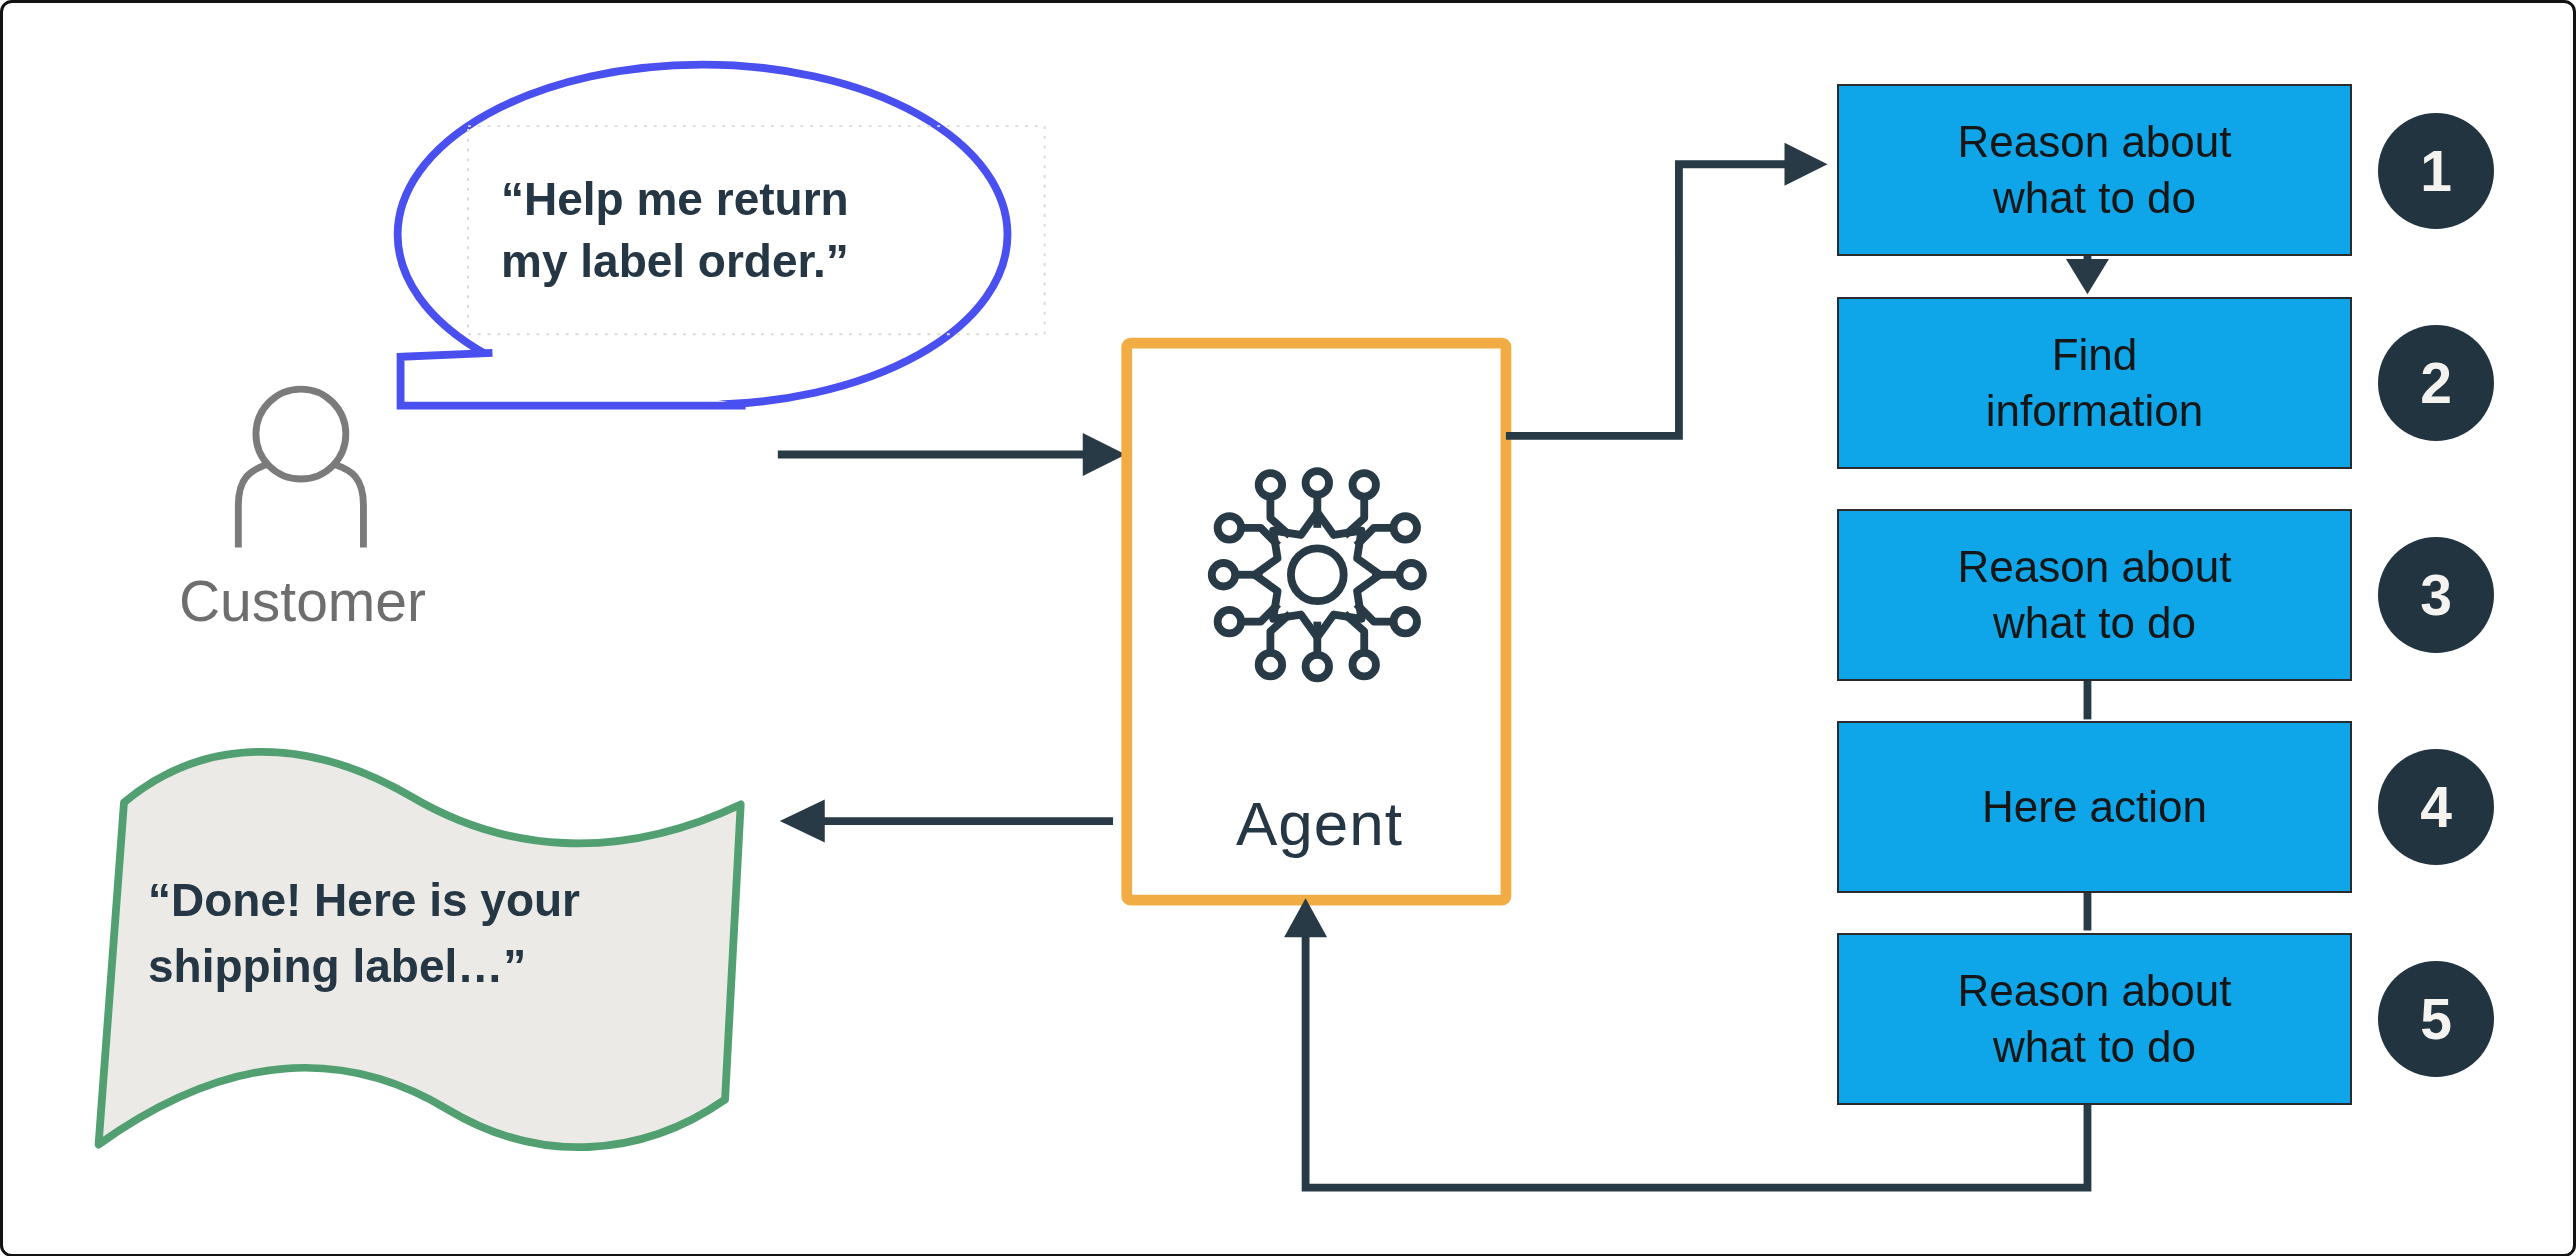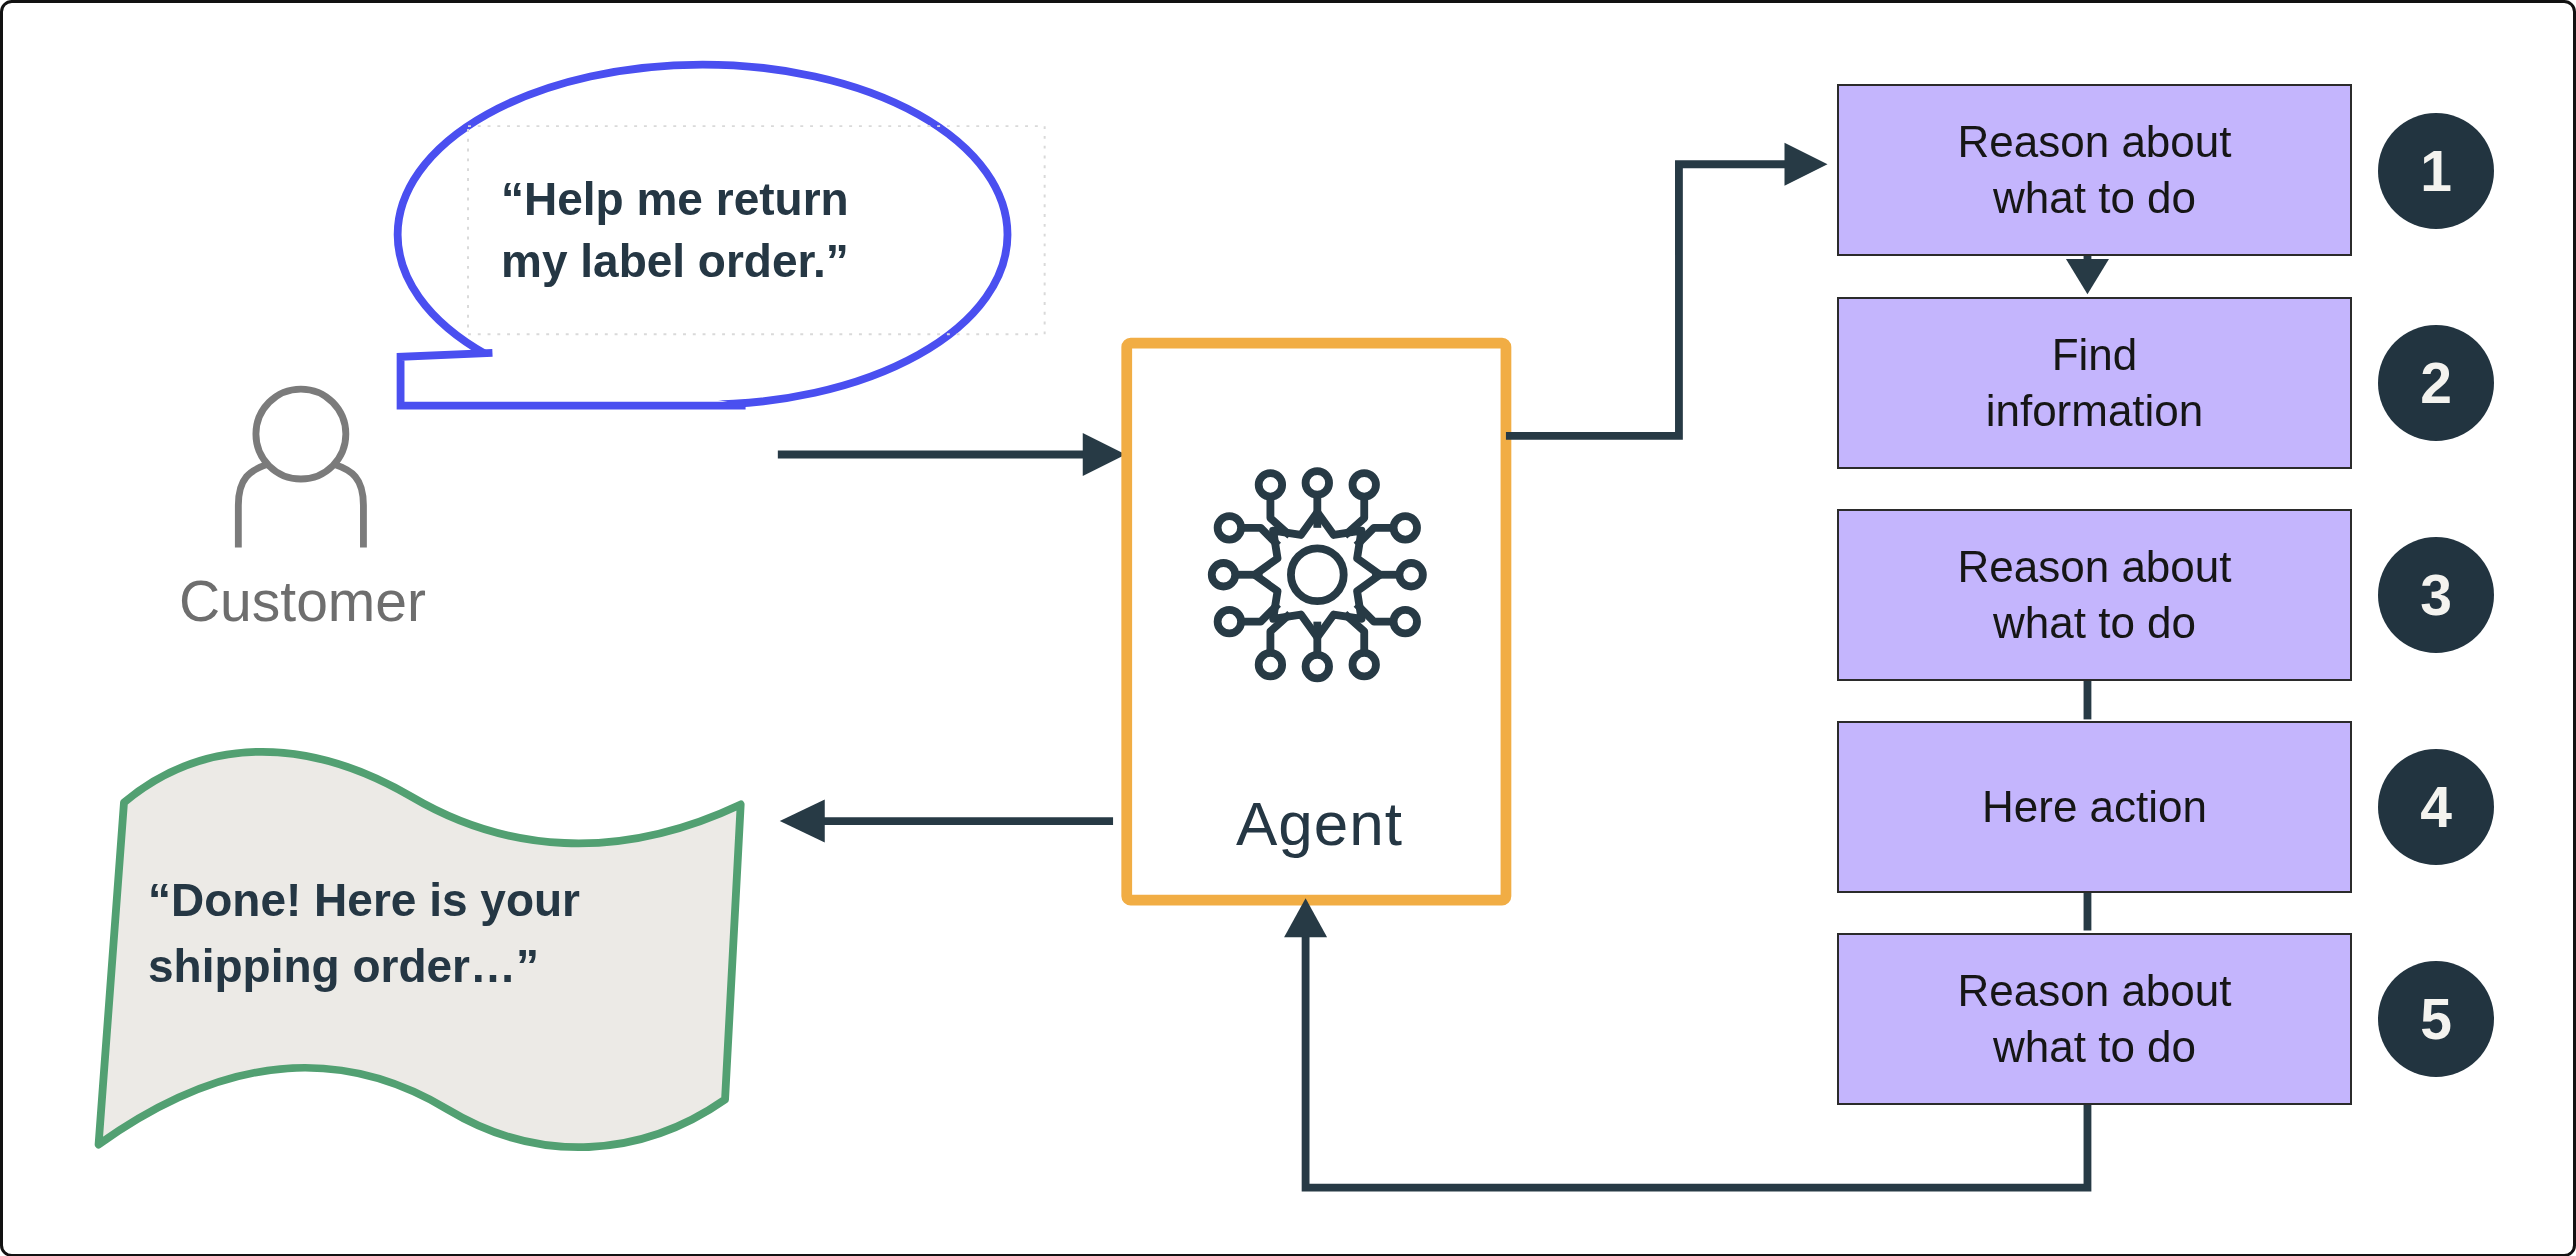--- a/index.html
+++ b/index.html
@@ -26,21 +26,21 @@
   .agent-label{
     left:1126px;top:785px;width:381px;text-align:center;
     font-size:62px;font-weight:500;letter-spacing:1px;
   }
   .banner-text{
     left:145px;top:864px;width:609px;
     font-size:46px;line-height:66px;font-weight:600;
   }
   .step-box{
     position:absolute;left:1834px;width:515px;height:172px;
-    box-sizing:border-box;border:2.9px solid #2b2b2b;background:#c4b5fd;
+    box-sizing:border-box;border:2.9px solid #2b2b2b;background:#0ea5e9;
     display:flex;align-items:center;justify-content:center;text-align:center;
   }
   .step-label{
     font-size:44px;line-height:56px;color:#161616;font-weight:400;
     white-space:pre-line;
   }
   .badge{
     position:absolute;left:2375px;width:116px;height:116px;border-radius:50%;
     background:#223440;color:#f4f3ef;
     display:flex;align-items:center;justify-content:center;
@@ -139,21 +139,21 @@
     <div>“Help me return</div>
     <div>my label order.”</div>
   </div>
 
   <div class="txt customer-label">Customer</div>
 
   <div class="txt agent-label">Agent</div>
 
   <div class="txt banner-text">
     <div>“Done! Here is your</div>
-    <div>shipping order…”</div>
+    <div>shipping label…”</div>
   </div>
 
   <div class="step-box" style="top:81px">
     <div class="step-label">Reason about
 what to do</div>
   </div>
   <div class="step-box" style="top:294px">
     <div class="step-label">Find
 information</div>
   </div>

